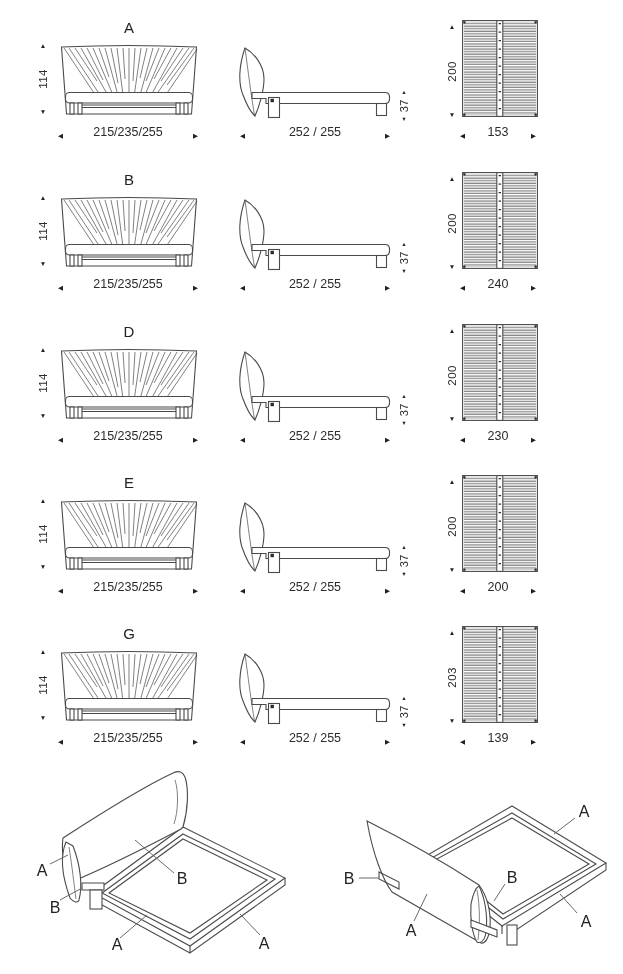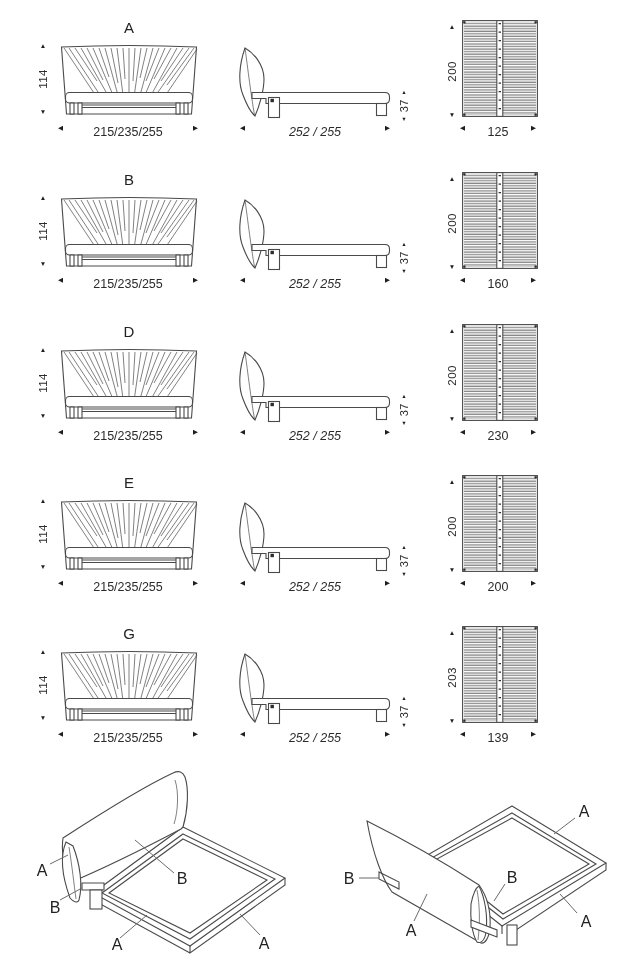--- a/index.html
+++ b/index.html
@@ -17,24 +17,24 @@
   .vdim { position:absolute; display:flex; flex-direction:column; justify-content:space-between;
           align-items:center; }
   .vdim-front { left:34px; top:31px; height:72px; width:18px; }
   .vdim-top   { left:444px; top:12px; height:94px; width:16px; }
   .vdim-side  { left:396px; top:78px; height:32px; width:16px; }
   .vtext { writing-mode:vertical-rl; transform:rotate(180deg); font-size:11.5px;
            letter-spacing:0.5px; color:#2b2b2b; white-space:nowrap; }
   .vdim-side .vtext { font-size:11px; }
   .arr { font-size:6.5px; line-height:1; color:#1f1f1f; }
   .vdim-side .arr { font-size:5.5px; }
-  .hdim { position:absolute; display:flex; justify-content:space-between; align-items:flex-start;
+  .hdim { position:absolute; display:flex; justify-content:space-between; align-items:flex-end;
           font-size:12.5px; color:#2b2b2b; }
   .hdim-front { left:58px;  top:113px; width:140px; }
-  .hdim-side  { left:240px; top:113px; width:150px;font-style:italic; }
+  .hdim-side  { left:240px; top:113px; width:150px; }
   .hdim-top   { left:460px; top:113px; width:76px; }
   .assembly-svg { position:absolute; }
   .assembly-left  { left:10px;  top:752px; width:300px; height:220px; }
   .assembly-right { left:313px; top:750px; width:304px; height:222px; }
   svg text { font-family:"Liberation Sans","DejaVu Sans",sans-serif; font-size:16px; fill:#222; }
   .ln   { stroke:#4a4a4a; stroke-width:1.1; fill:none; }
   .lnw  { stroke:#4a4a4a; stroke-width:1.1; fill:#fff; }
   .thin { stroke:#4a4a4a; stroke-width:0.7; fill:none; }
   .leader { stroke:#6a6a6a; stroke-width:1; fill:none; }
 </style>
@@ -139,21 +139,21 @@
     <svg class="top-svg" viewBox="0 0 76 97">
         <use href="#sym-top"></use>
       </svg>
     <div class="vdim vdim-top">
       <span class="arr">▲</span>
       <span class="vtext">200</span>
       <span class="arr">▼</span>
     </div>
     <div class="hdim hdim-top">
       <span class="arr">◀</span>
-      <span>125</span>
+      <span>153</span>
       <span class="arr">▶</span>
     </div>
   </section>
 
   <section class="spec-row" style="top:164px">
     <div class="model-label">B</div>
     <div class="vdim vdim-front">
       <span class="arr">▲</span>
       <span class="vtext">114</span>
       <span class="arr">▼</span>
@@ -182,21 +182,21 @@
     <svg class="top-svg" viewBox="0 0 76 97">
         <use href="#sym-top"></use>
       </svg>
     <div class="vdim vdim-top">
       <span class="arr">▲</span>
       <span class="vtext">200</span>
       <span class="arr">▼</span>
     </div>
     <div class="hdim hdim-top">
       <span class="arr">◀</span>
-      <span>160</span>
+      <span>240</span>
       <span class="arr">▶</span>
     </div>
   </section>
 
   <section class="spec-row" style="top:316px">
     <div class="model-label">D</div>
     <div class="vdim vdim-front">
       <span class="arr">▲</span>
       <span class="vtext">114</span>
       <span class="arr">▼</span>

